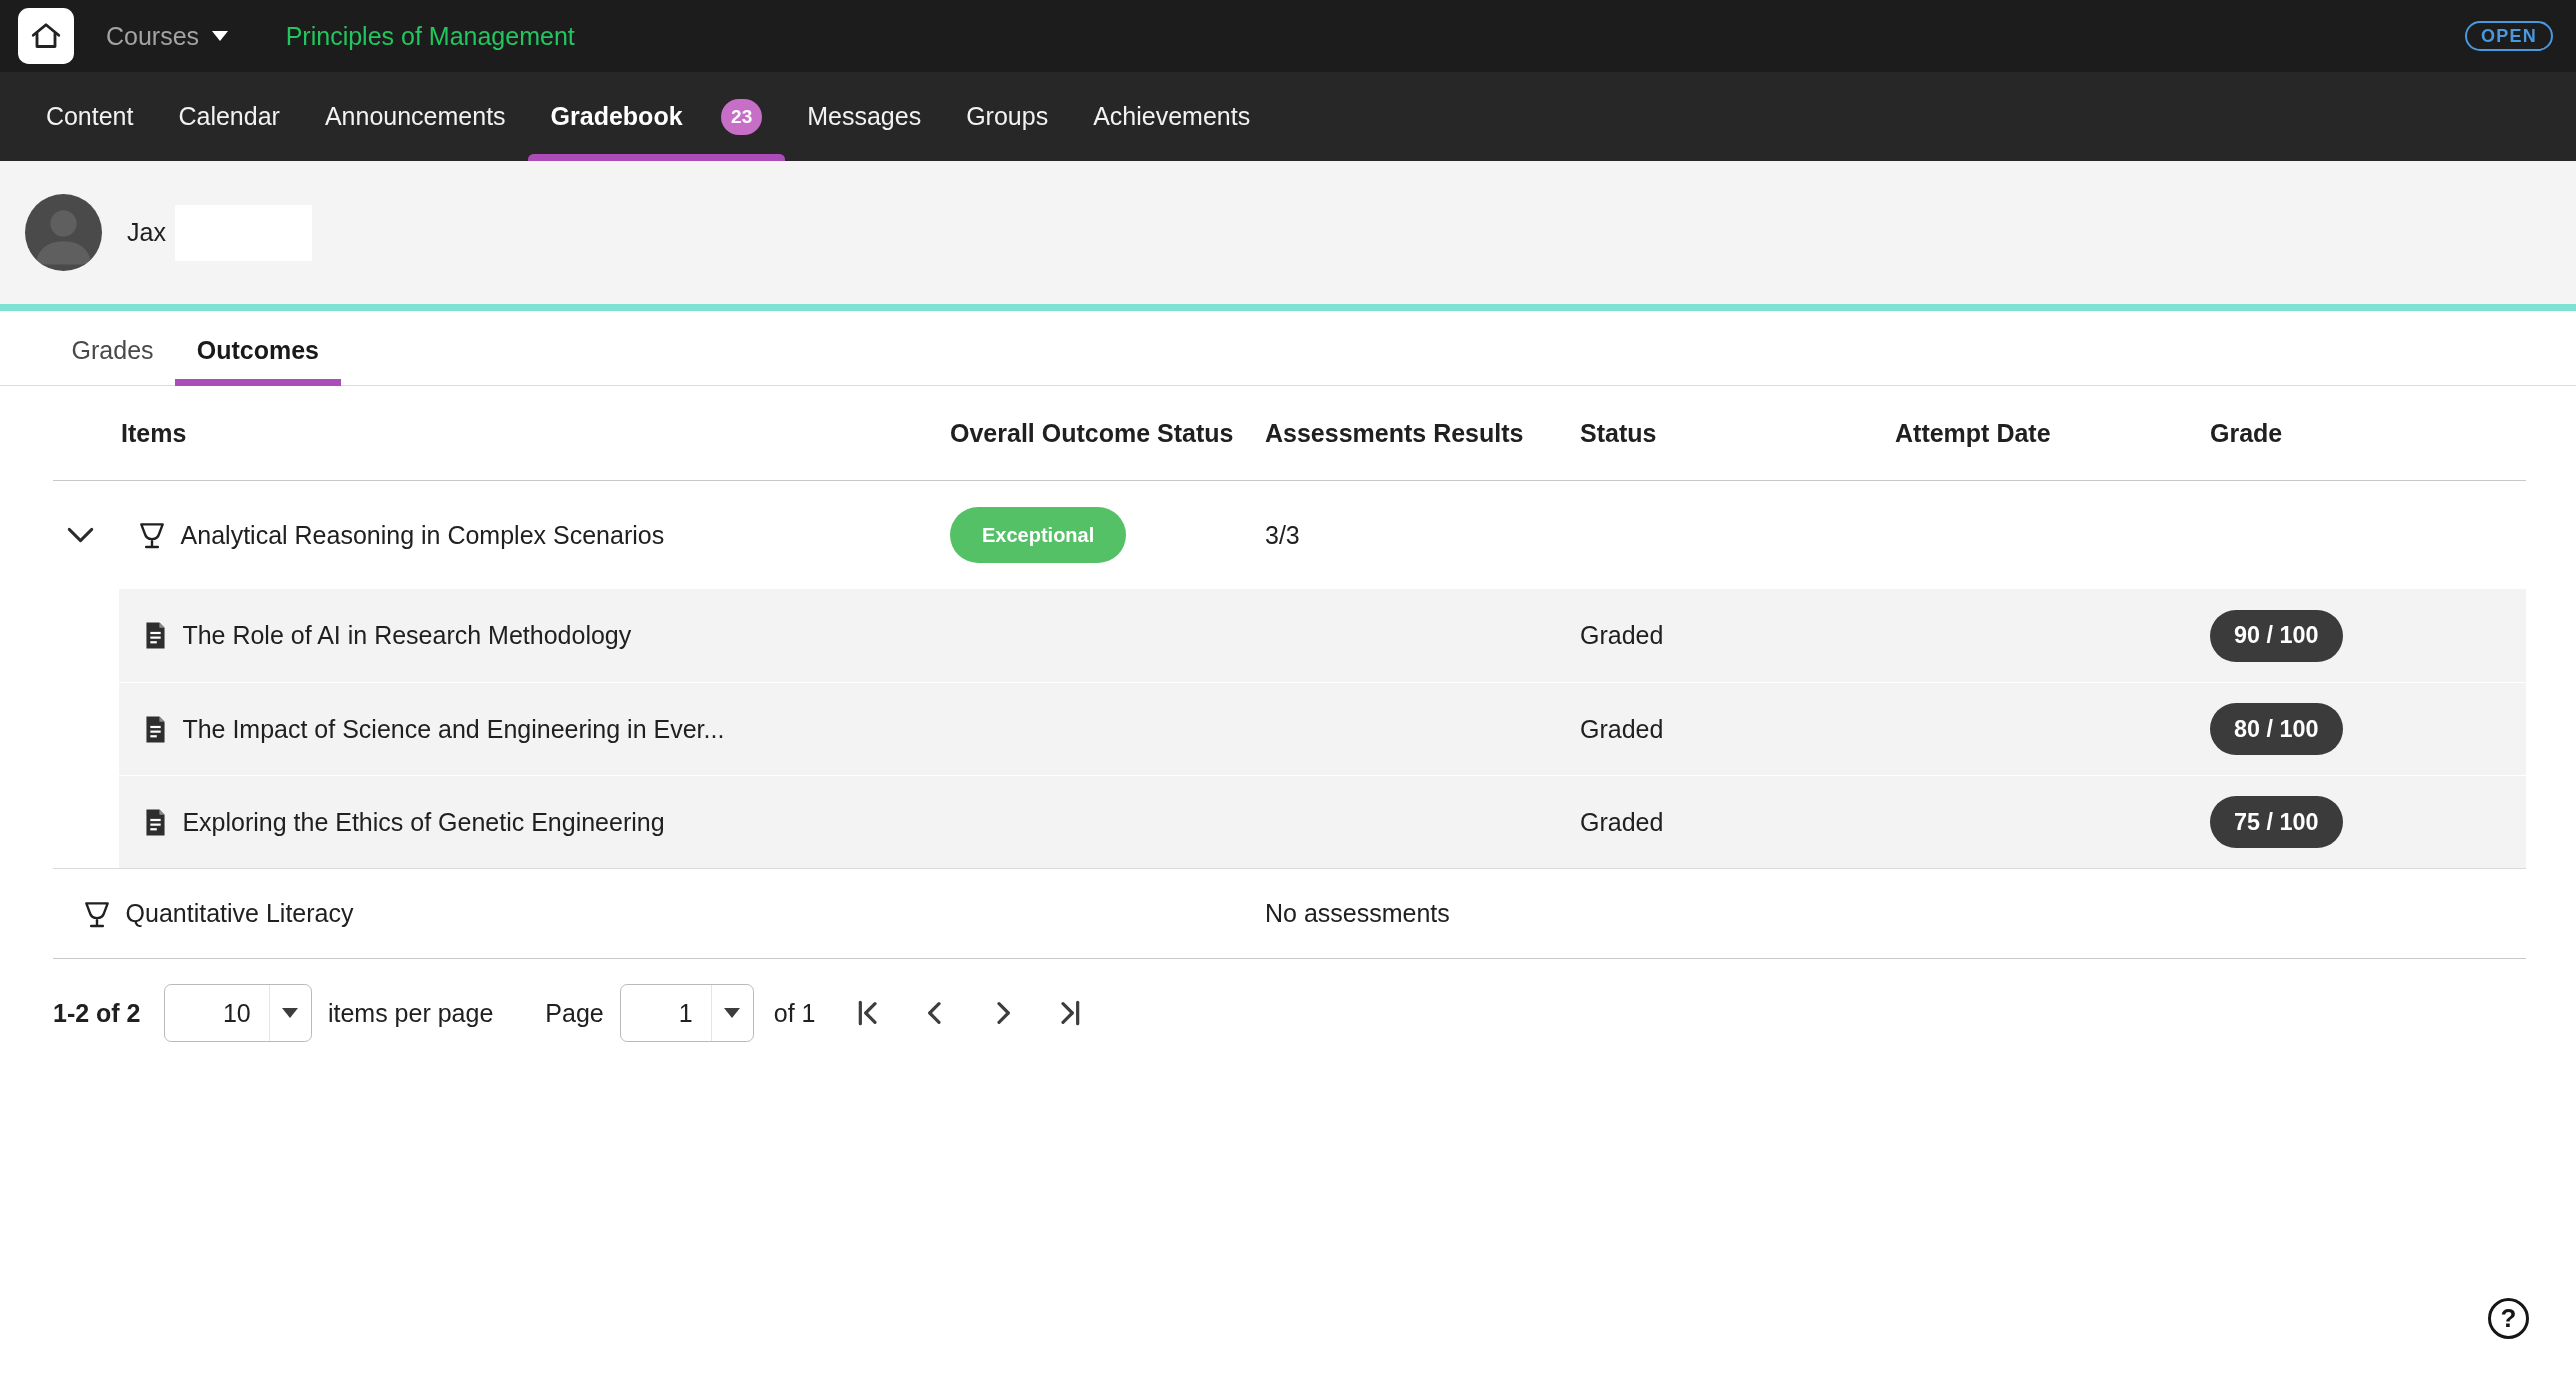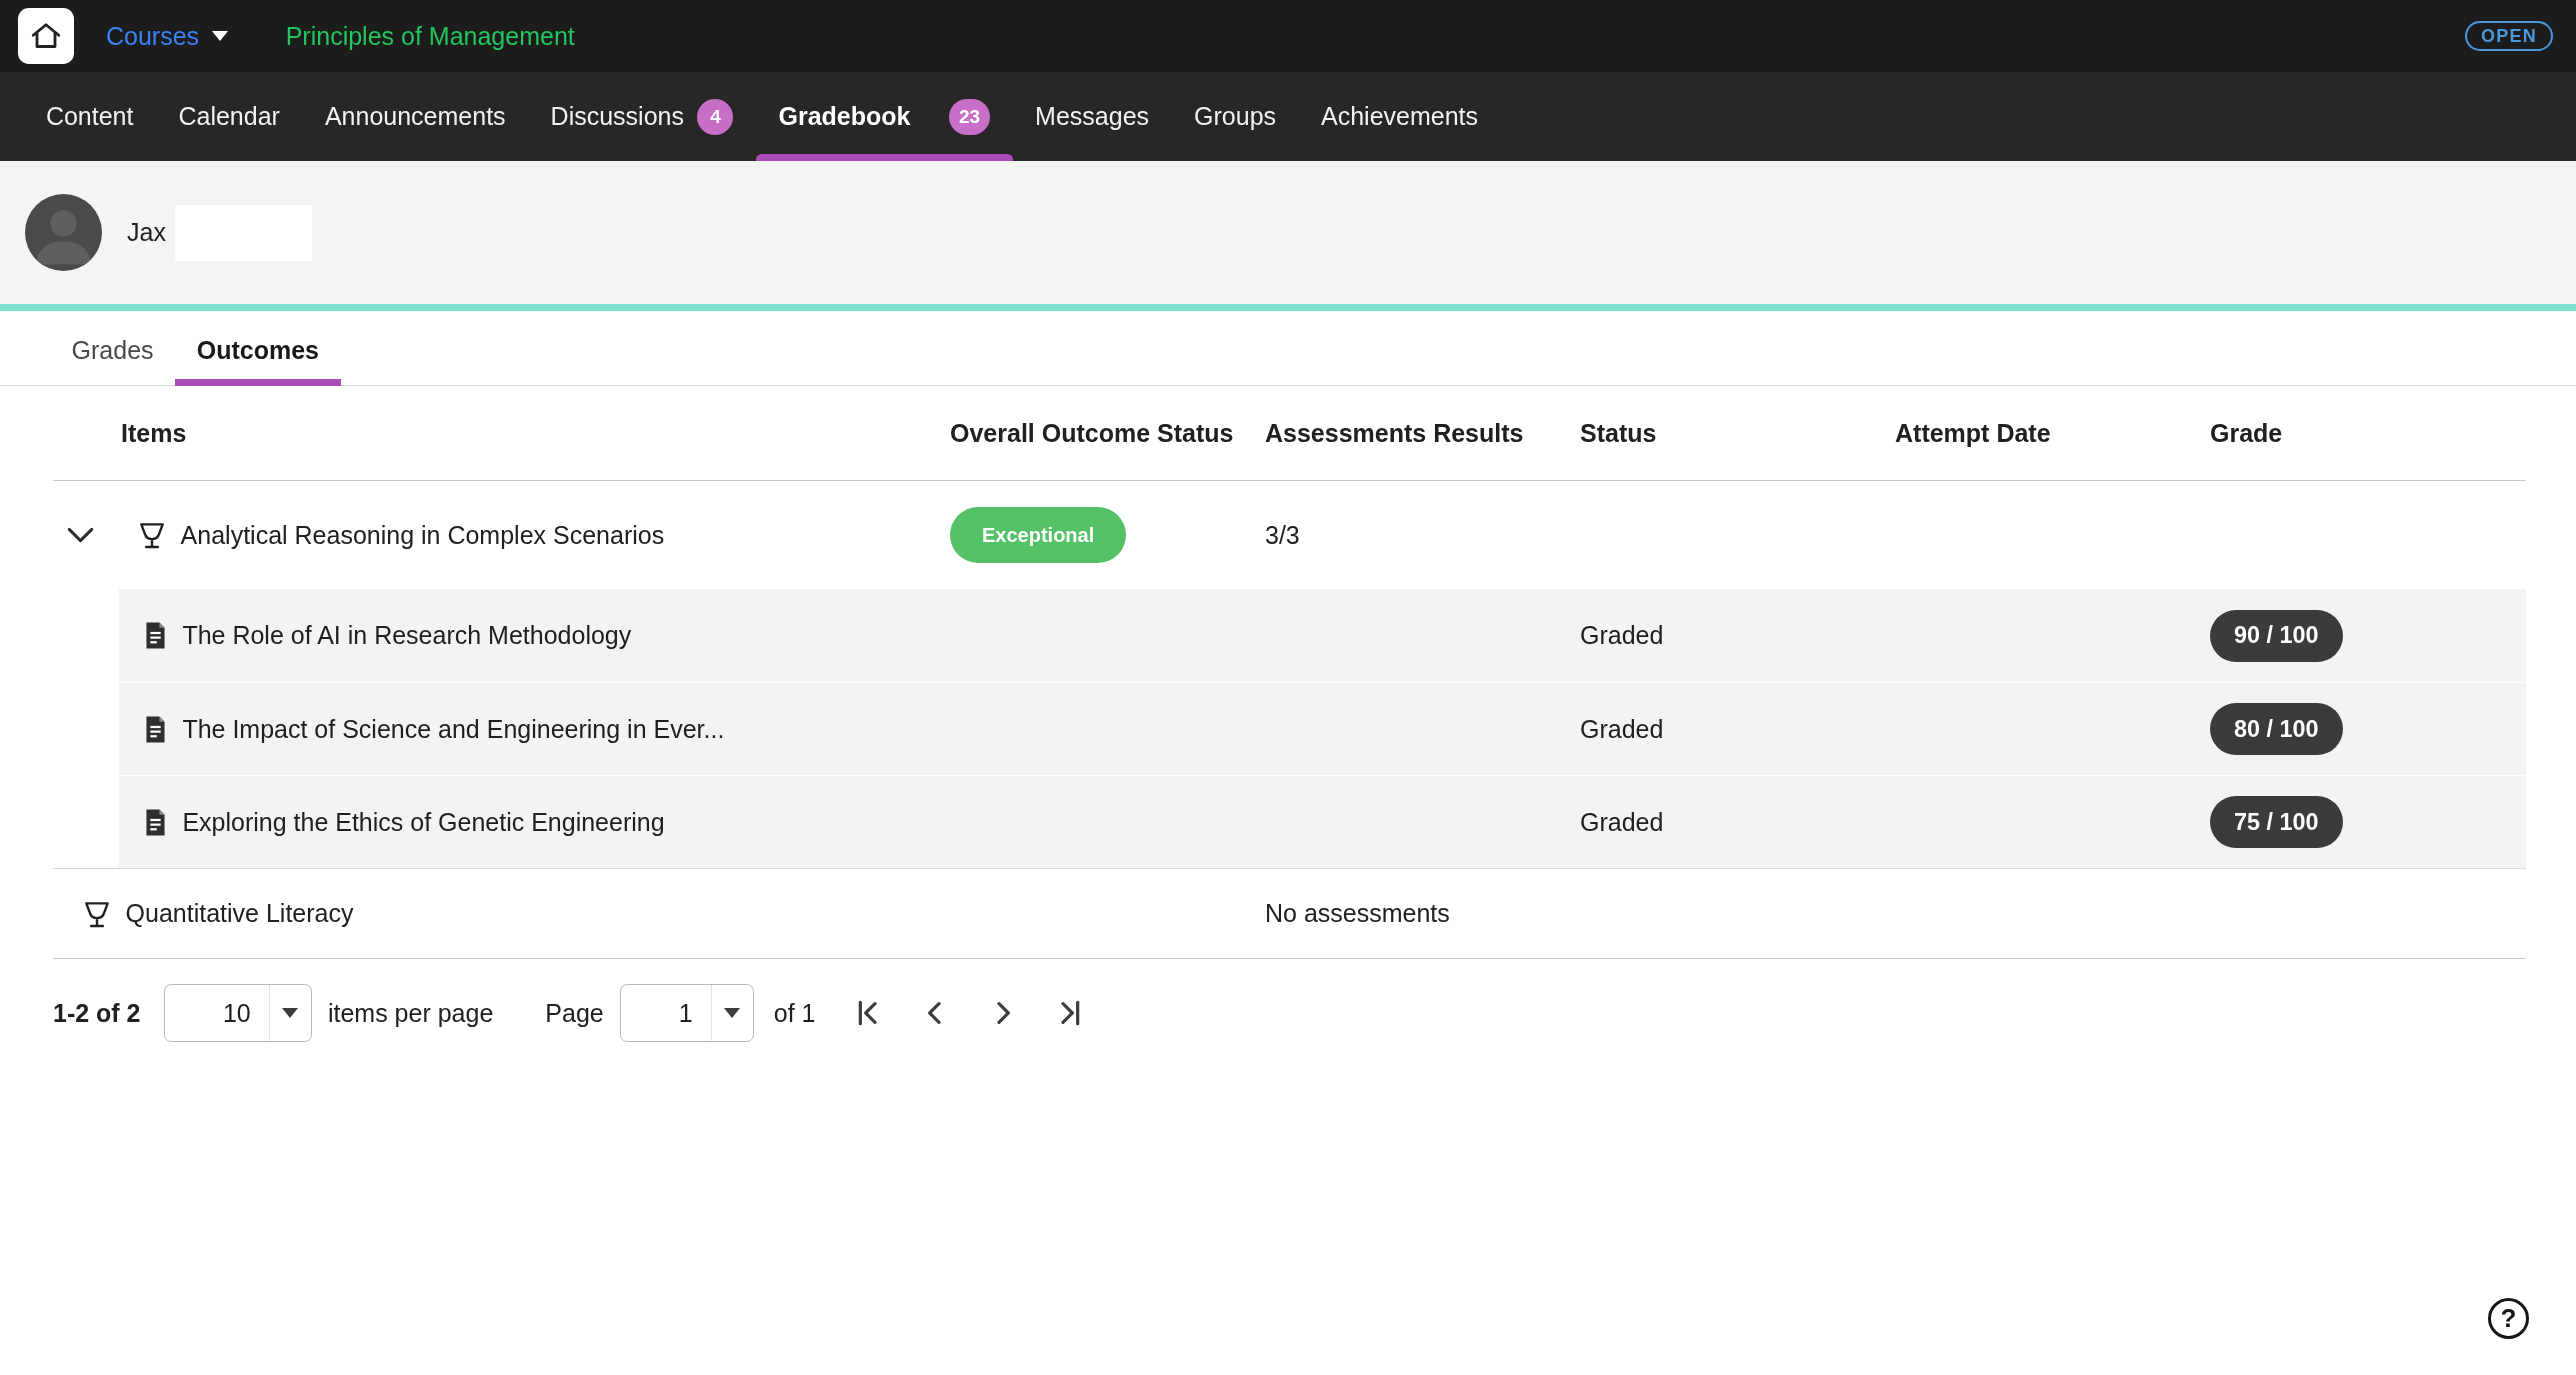--- a/index.html
+++ b/index.html
@@ -15,21 +15,21 @@
   html,body{margin:0;padding:0;}
   body{
     width:2576px;height:1375px;background:#fff;position:relative;overflow:hidden;
     font-family:"Liberation Sans", sans-serif;color:var(--text);
   }
   
   .topbar{height:72px;background:#1c1c1c;display:flex;align-items:center;}
   .home-btn{width:56px;height:56px;background:#fff;border-radius:10.8px;margin-left:18px;
     display:flex;align-items:center;justify-content:center;border:none;cursor:pointer;}
   .courses{margin-left:32px;display:flex;align-items:center;gap:12.6px;background:none;border:none;
-    color:#3b82f6;font-size:25px;font-family:inherit;cursor:pointer;padding:0;}
+    color:#a3a3a3;font-size:25px;font-family:inherit;cursor:pointer;padding:0;}
   .tri-down-white{width:0;height:0;border-left:8px solid transparent;border-right:8px solid transparent;border-top:10px solid #fff;}
   .course-title{margin-left:58px;font-size:25px;color:#22c55e;}
   .open-badge{margin-left:auto;margin-right:23.4px;color:var(--blue);border:2.7px solid var(--blue);
     border-radius:16px;padding:2.7px 13.5px;font-size:18px;font-weight:bold;letter-spacing:1.3px;}
   
   .navbar{height:89px;background:#272727;display:flex;align-items:stretch;padding-left:23.4px;}
   .nav-item{position:relative;display:flex;align-items:center;padding:0 22.5px;color:#f2f2f2;
     font-size:25px;text-decoration:none;cursor:pointer;}
   .nav-item.active{color:#fff;font-weight:bold;gap:25px;}
   .nav-item.active::after{content:"";position:absolute;left:0;right:0;bottom:0;height:7.2px;
@@ -114,24 +114,20 @@
 <nav class="navbar">
   <a class="nav-item">
       <span>Content</span>
     </a>
   <a class="nav-item">
       <span>Calendar</span>
     </a>
   <a class="nav-item">
       <span>Announcements</span>
     </a>
-  <a class="nav-item">
-    <span>Discussions</span>
-    <span class="nav-badge">4</span>
-  </a>
   <a class="nav-item active">
     <span>Gradebook</span>
     <span class="nav-badge">23</span>
   </a>
   <a class="nav-item">
       <span>Messages</span>
     </a>
   <a class="nav-item">
       <span>Groups</span>
     </a>

